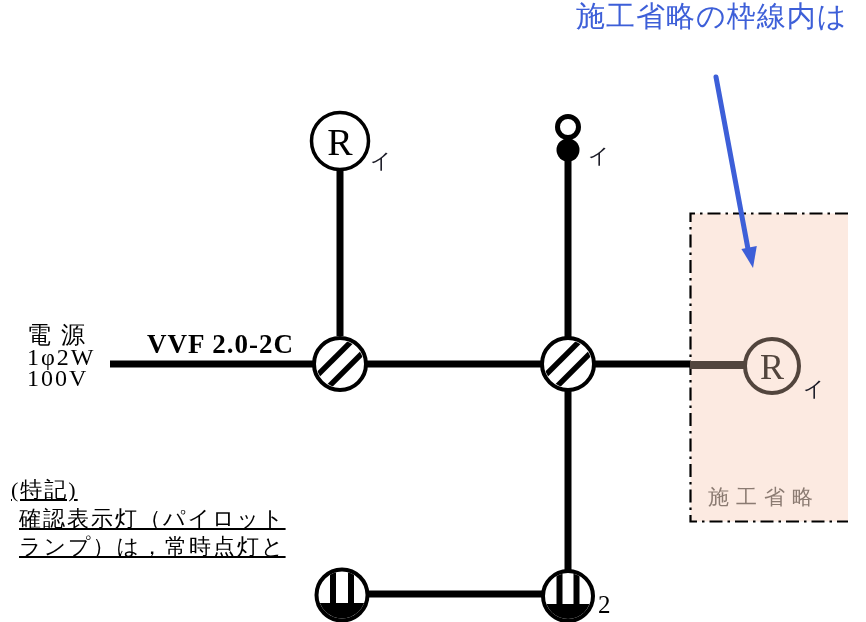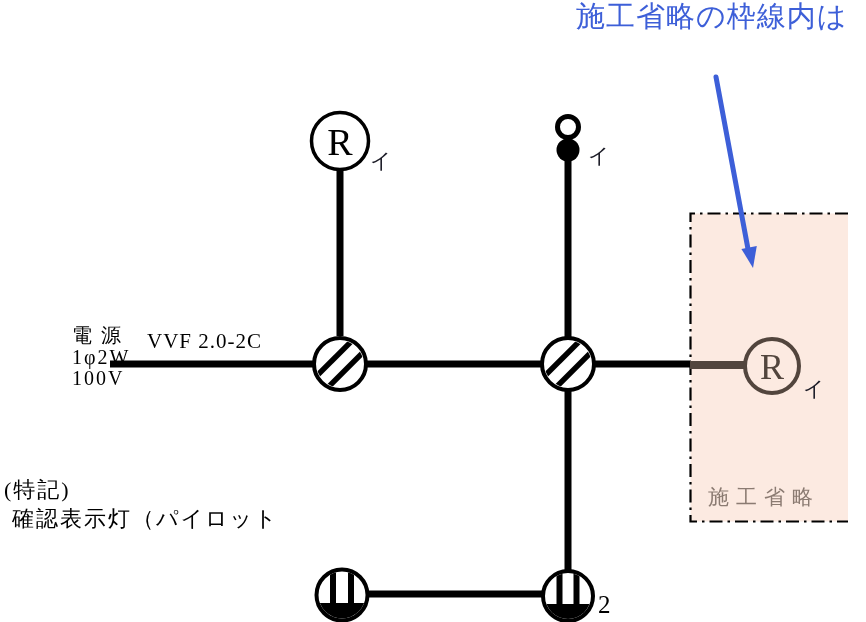--- a/index.html
+++ b/index.html
@@ -8,23 +8,23 @@
     font-family:"Liberation Serif","DejaVu Serif",serif;color:#000;
   }
   .abs{position:absolute;}
   svg{position:absolute;left:0;top:0;}
 
   
   .blue-note{
     left:576px;top:-2px;font-family:"Liberation Sans","DejaVu Sans",sans-serif;
     font-size:29px;line-height:36px;color:var(--blue);letter-spacing:1px;white-space:nowrap;
   }
-  .power-label{left:27px;top:325px;font-size:20px;line-height:21.5px;letter-spacing:2px;white-space:nowrap;margin-left:45px;}
-  .cable-label{left:147px;top:329px;font-size:21px;letter-spacing:1px;white-space:nowrap;}
-  .special-note{left:4px;top:476px;font-size:22px;line-height:28.5px;letter-spacing:2px;white-space:nowrap;}
+  .power-label{left:27px;top:325px;font-size:24px;line-height:21.5px;letter-spacing:2px;white-space:nowrap;}
+  .cable-label{left:147px;top:329px;font-size:27px;letter-spacing:1px;white-space:nowrap;font-weight:bold;}
+  .special-note{left:11px;top:476px;font-size:22px;line-height:28.5px;letter-spacing:2px;white-space:nowrap;text-decoration:underline;}
   .special-note .indent{padding-left:8px;}
   .omission-label{left:708px;top:483px;font-size:21px;letter-spacing:7px;color:var(--muted);white-space:nowrap;}
 
   
   .wire{stroke:var(--ink);stroke-width:7;}
   .sym-circle{fill:#ffffff;stroke:var(--ink);stroke-width:4;}
   .r-circle{fill:#ffffff;stroke:var(--ink);stroke-width:3.5;}
   .stripe{stroke:var(--ink);stroke-width:5.5;}
   .bar{stroke:var(--ink);stroke-width:6;}
   .fill-ink{fill:var(--ink);}
@@ -142,17 +142,18 @@
     <div>電 源</div>
     <div>1φ2W</div>
     <div>100V</div>
   </div>
 
   <div class="abs cable-label">VVF 2.0-2C</div>
 
   <div class="abs special-note">
     <div>(特記)</div>
     <div class="indent">確認表示灯（パイロット</div>
+    <div class="indent">ランプ）は，常時点灯と</div>
   </div>
 
   <div class="abs omission-label">施工省略</div>
 
 </div>
 
 </body></html>

